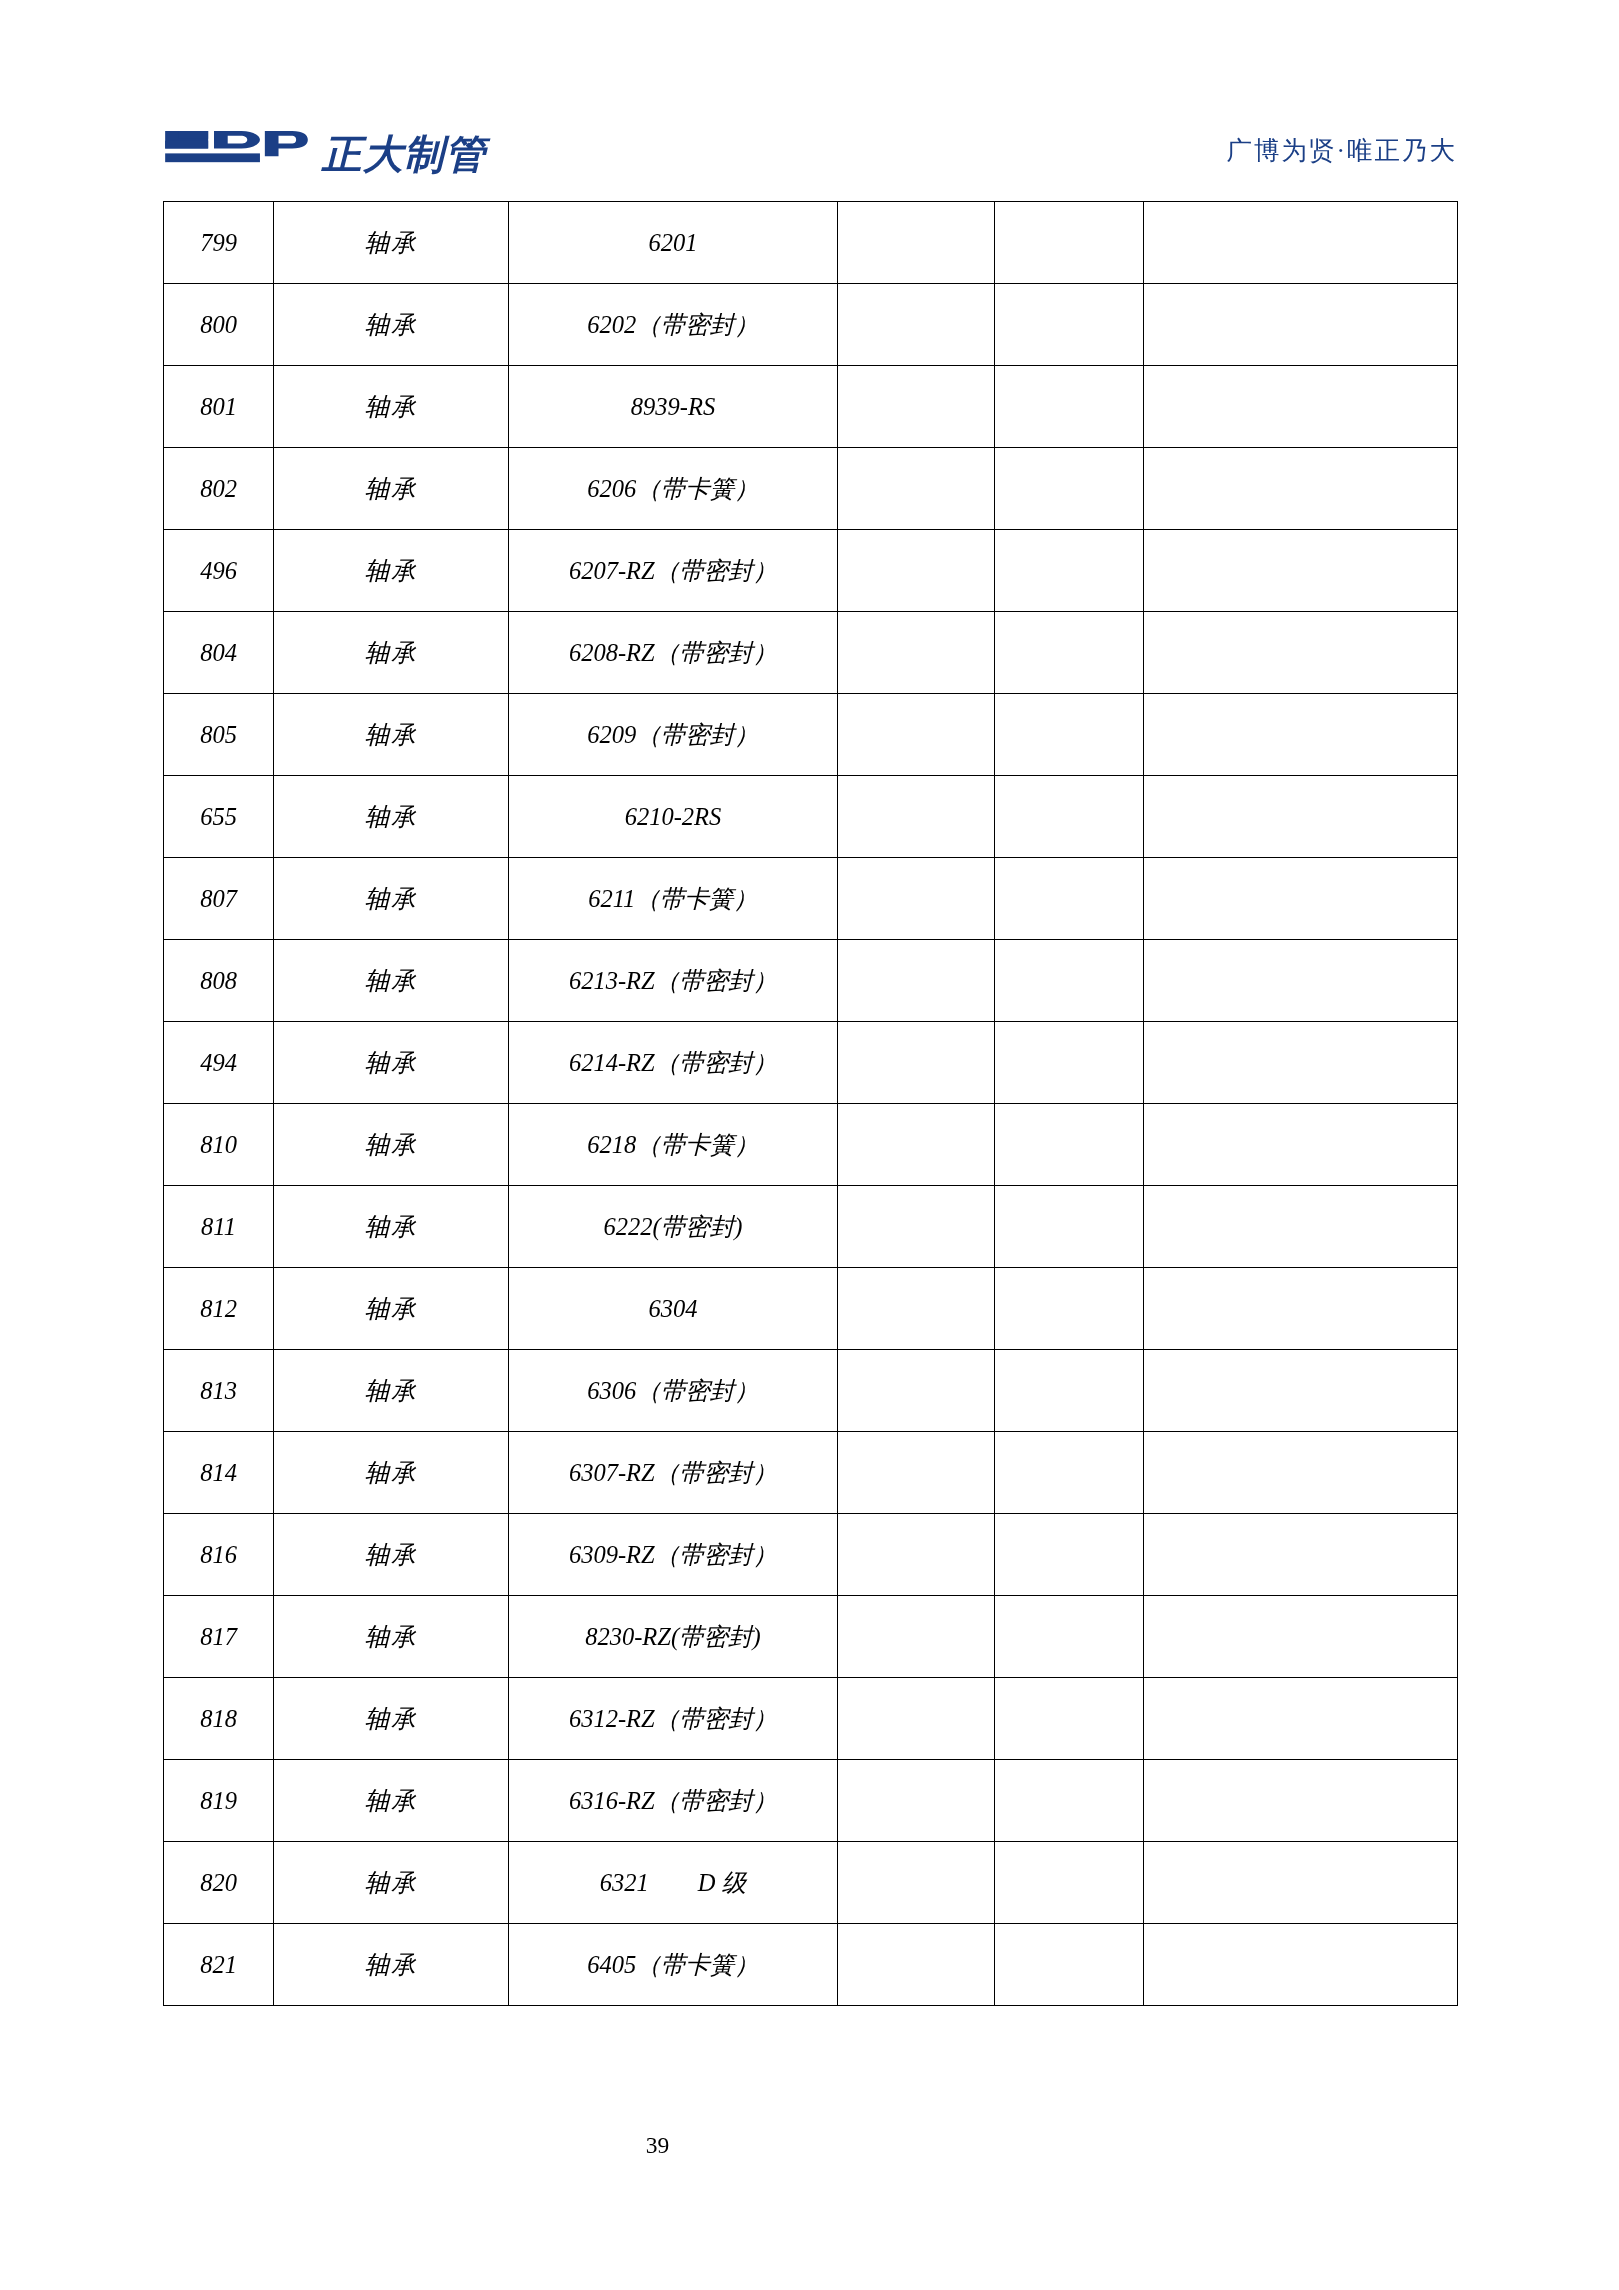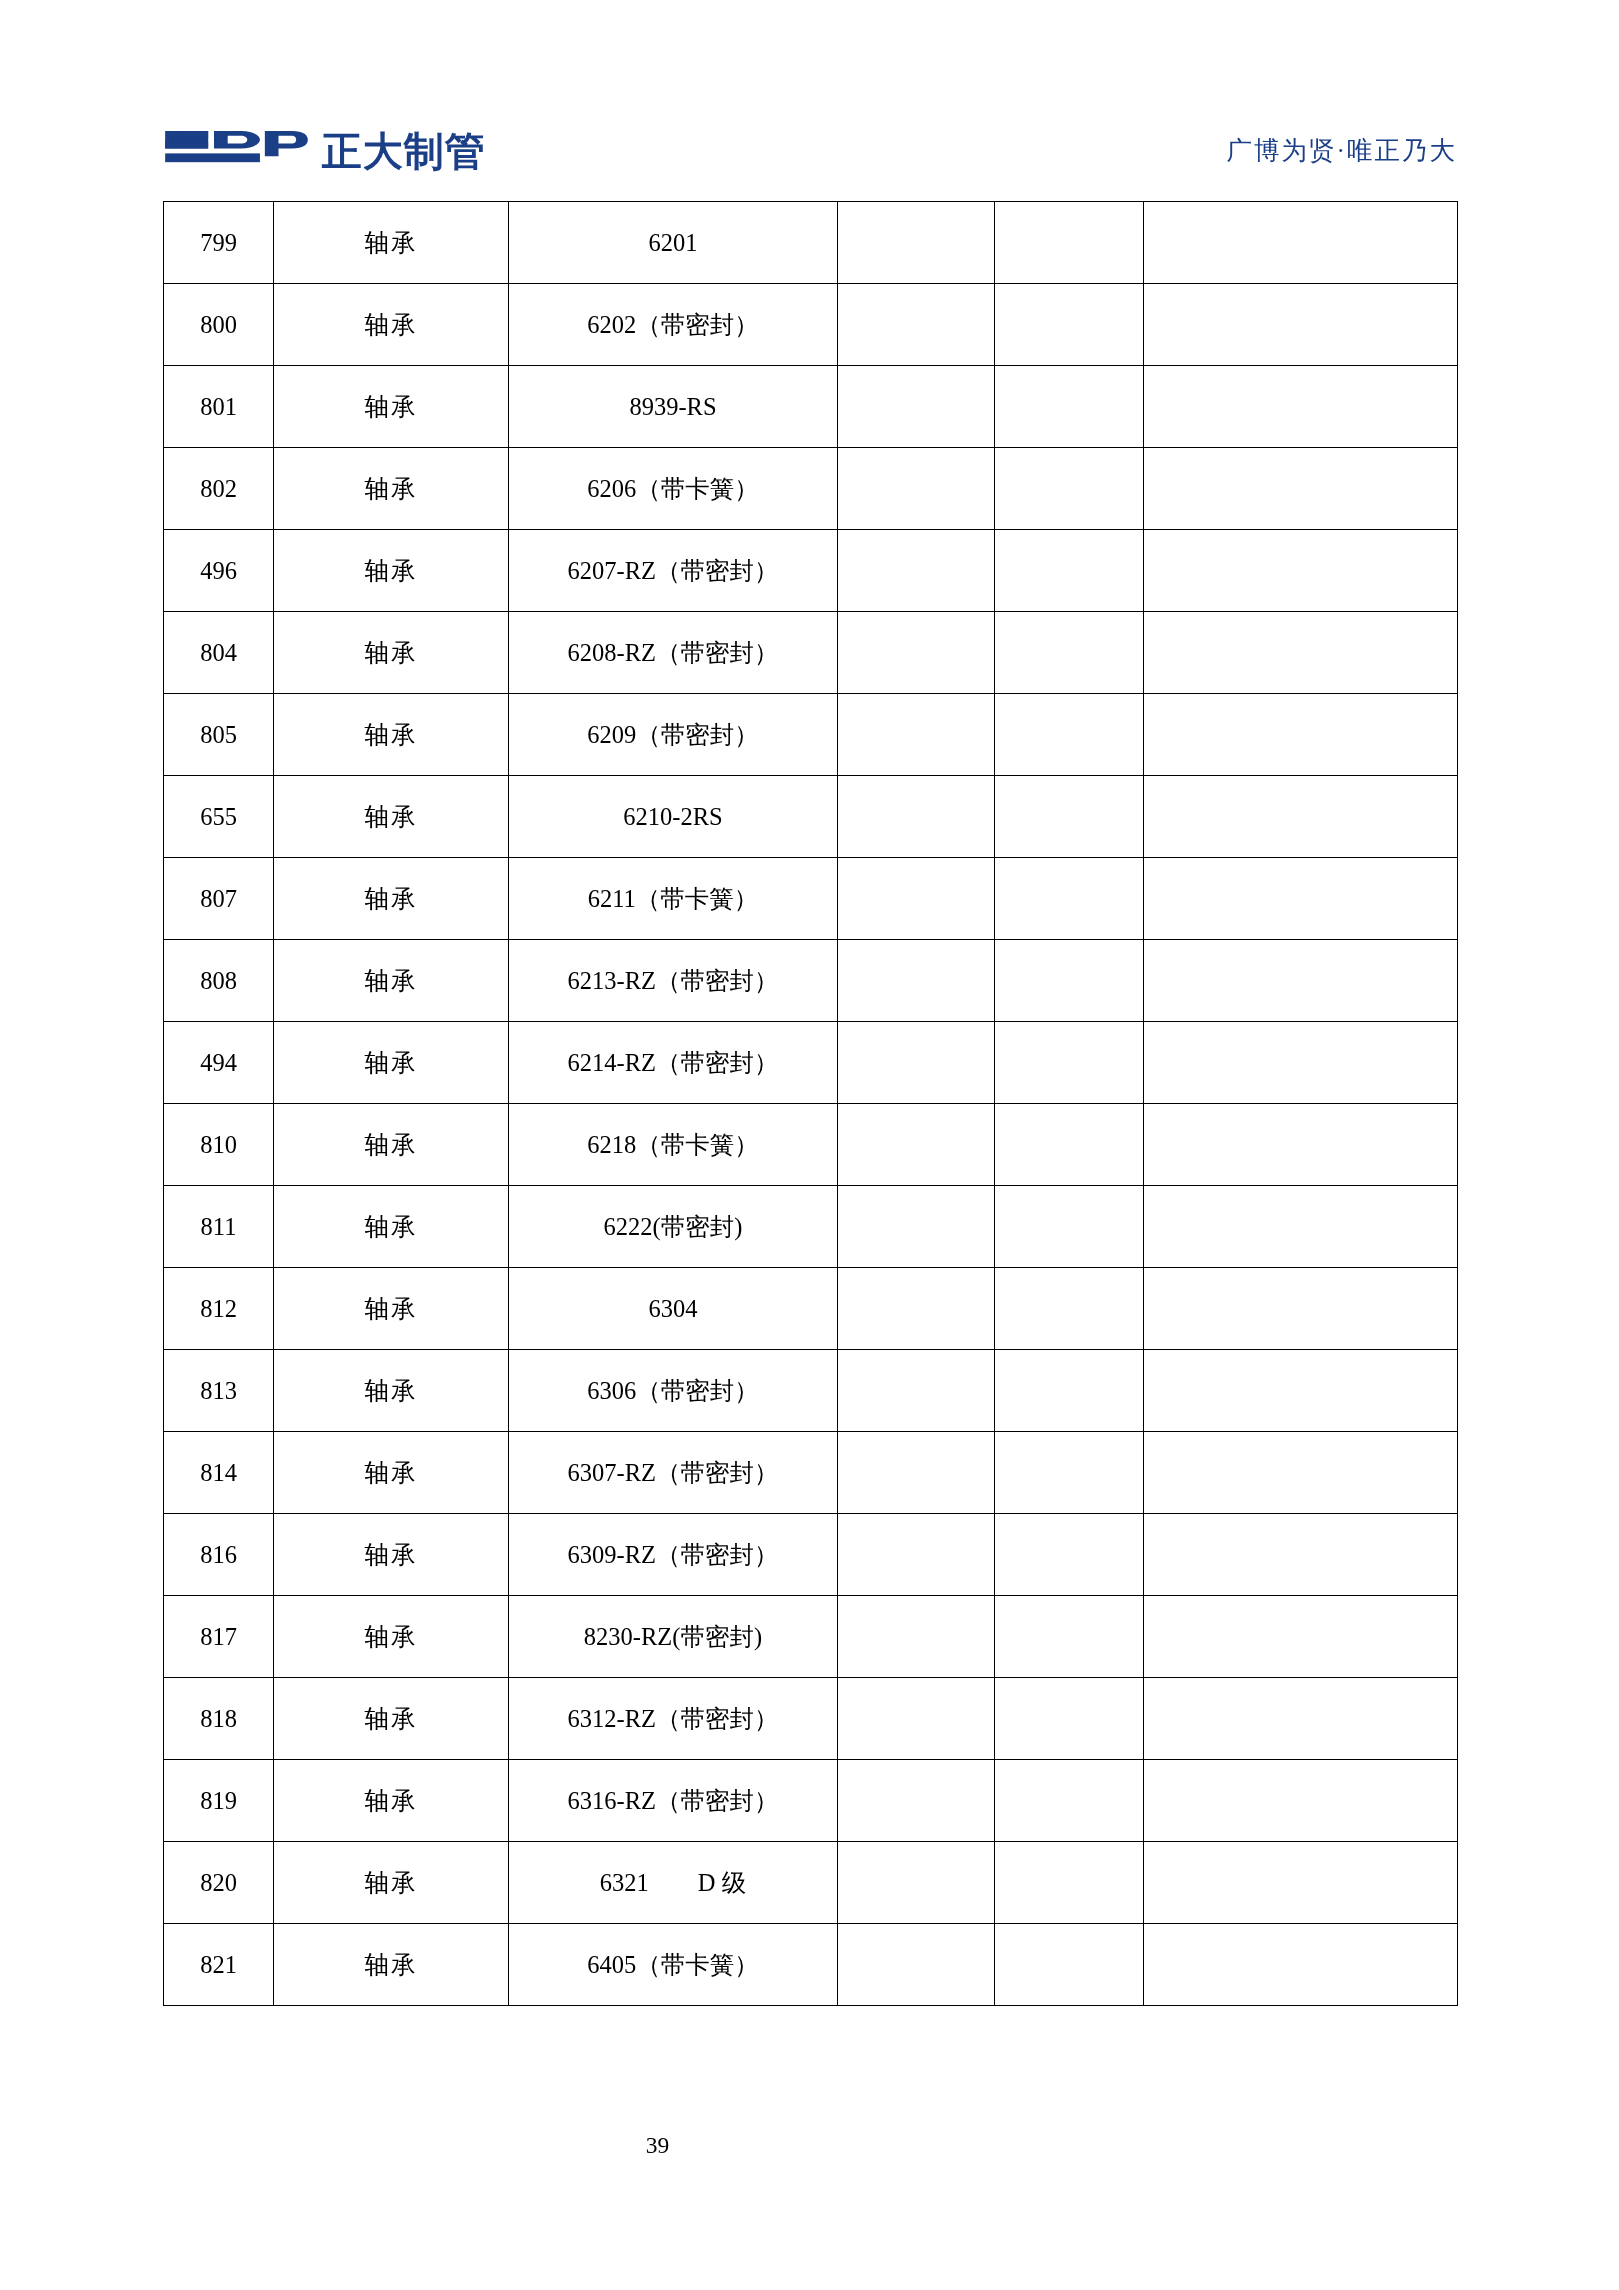--- a/index.html
+++ b/index.html
@@ -31,22 +31,23 @@
     left: 163px;
     top: 116px;
     width: 1294px;
     height: 69px;
     display: flex;
     align-items: center;
     justify-content: space-between;
   }
   .logo-wrap {
     display: flex;
-    align-items: center;
+    align-items: flex-end;
     gap: 11.8px;
+    font-style: italic;
   }
   .logo-mark {
     display: block;
   }
   .logo-cn {
     font-family: "Liberation Sans", "DejaVu Sans", sans-serif;
     font-weight: bold;
     font-size: 40px;
     letter-spacing: 1px;
     color: #1b3f86;
@@ -66,20 +67,21 @@
   .table-wrap {
     position: absolute;
     left: 163px;
     top: 201px;
     width: 1294px;
   }
   table.items {
     border-collapse: collapse;
     width: 1294px;
     table-layout: fixed;
+    font-style: italic;
   }
   table.items col.c-no    { width: 110px; }
   table.items col.c-name  { width: 235px; }
   table.items col.c-spec  { width: 329px; }
   table.items col.c-d     { width: 157px; }
   table.items col.c-e     { width: 149px; }
   table.items col.c-f     { width: 314px; }
 
   table.items td {
     border: 1px solid #000000;

